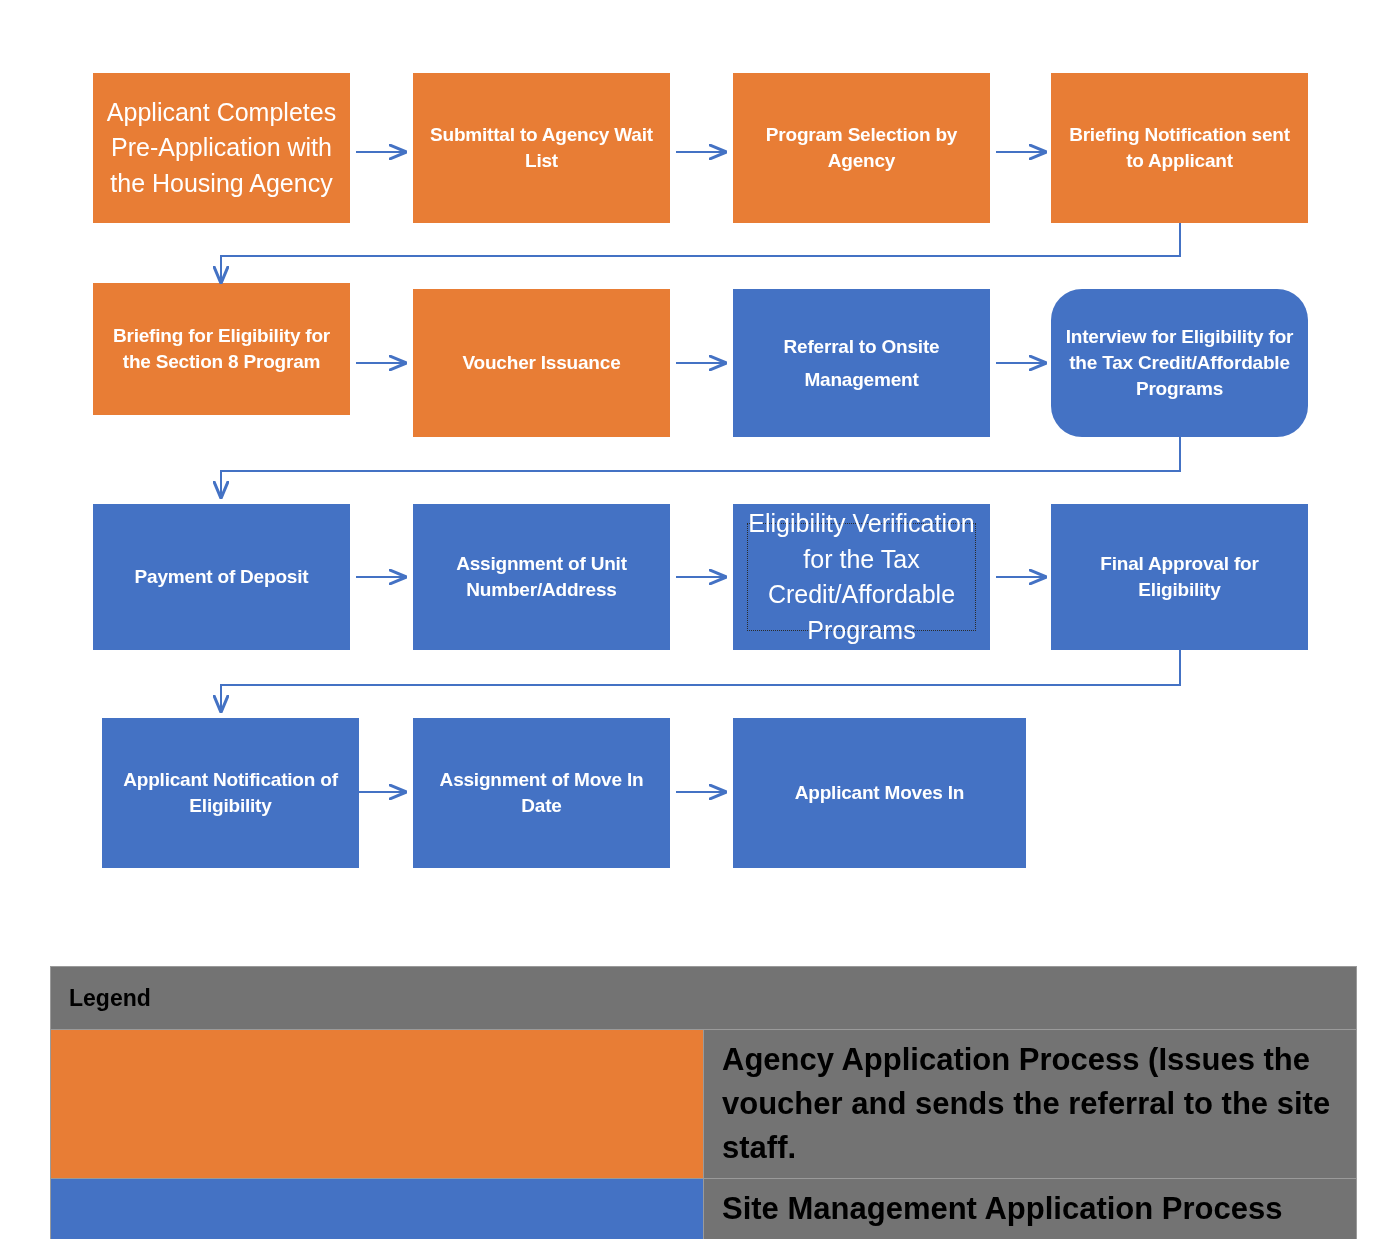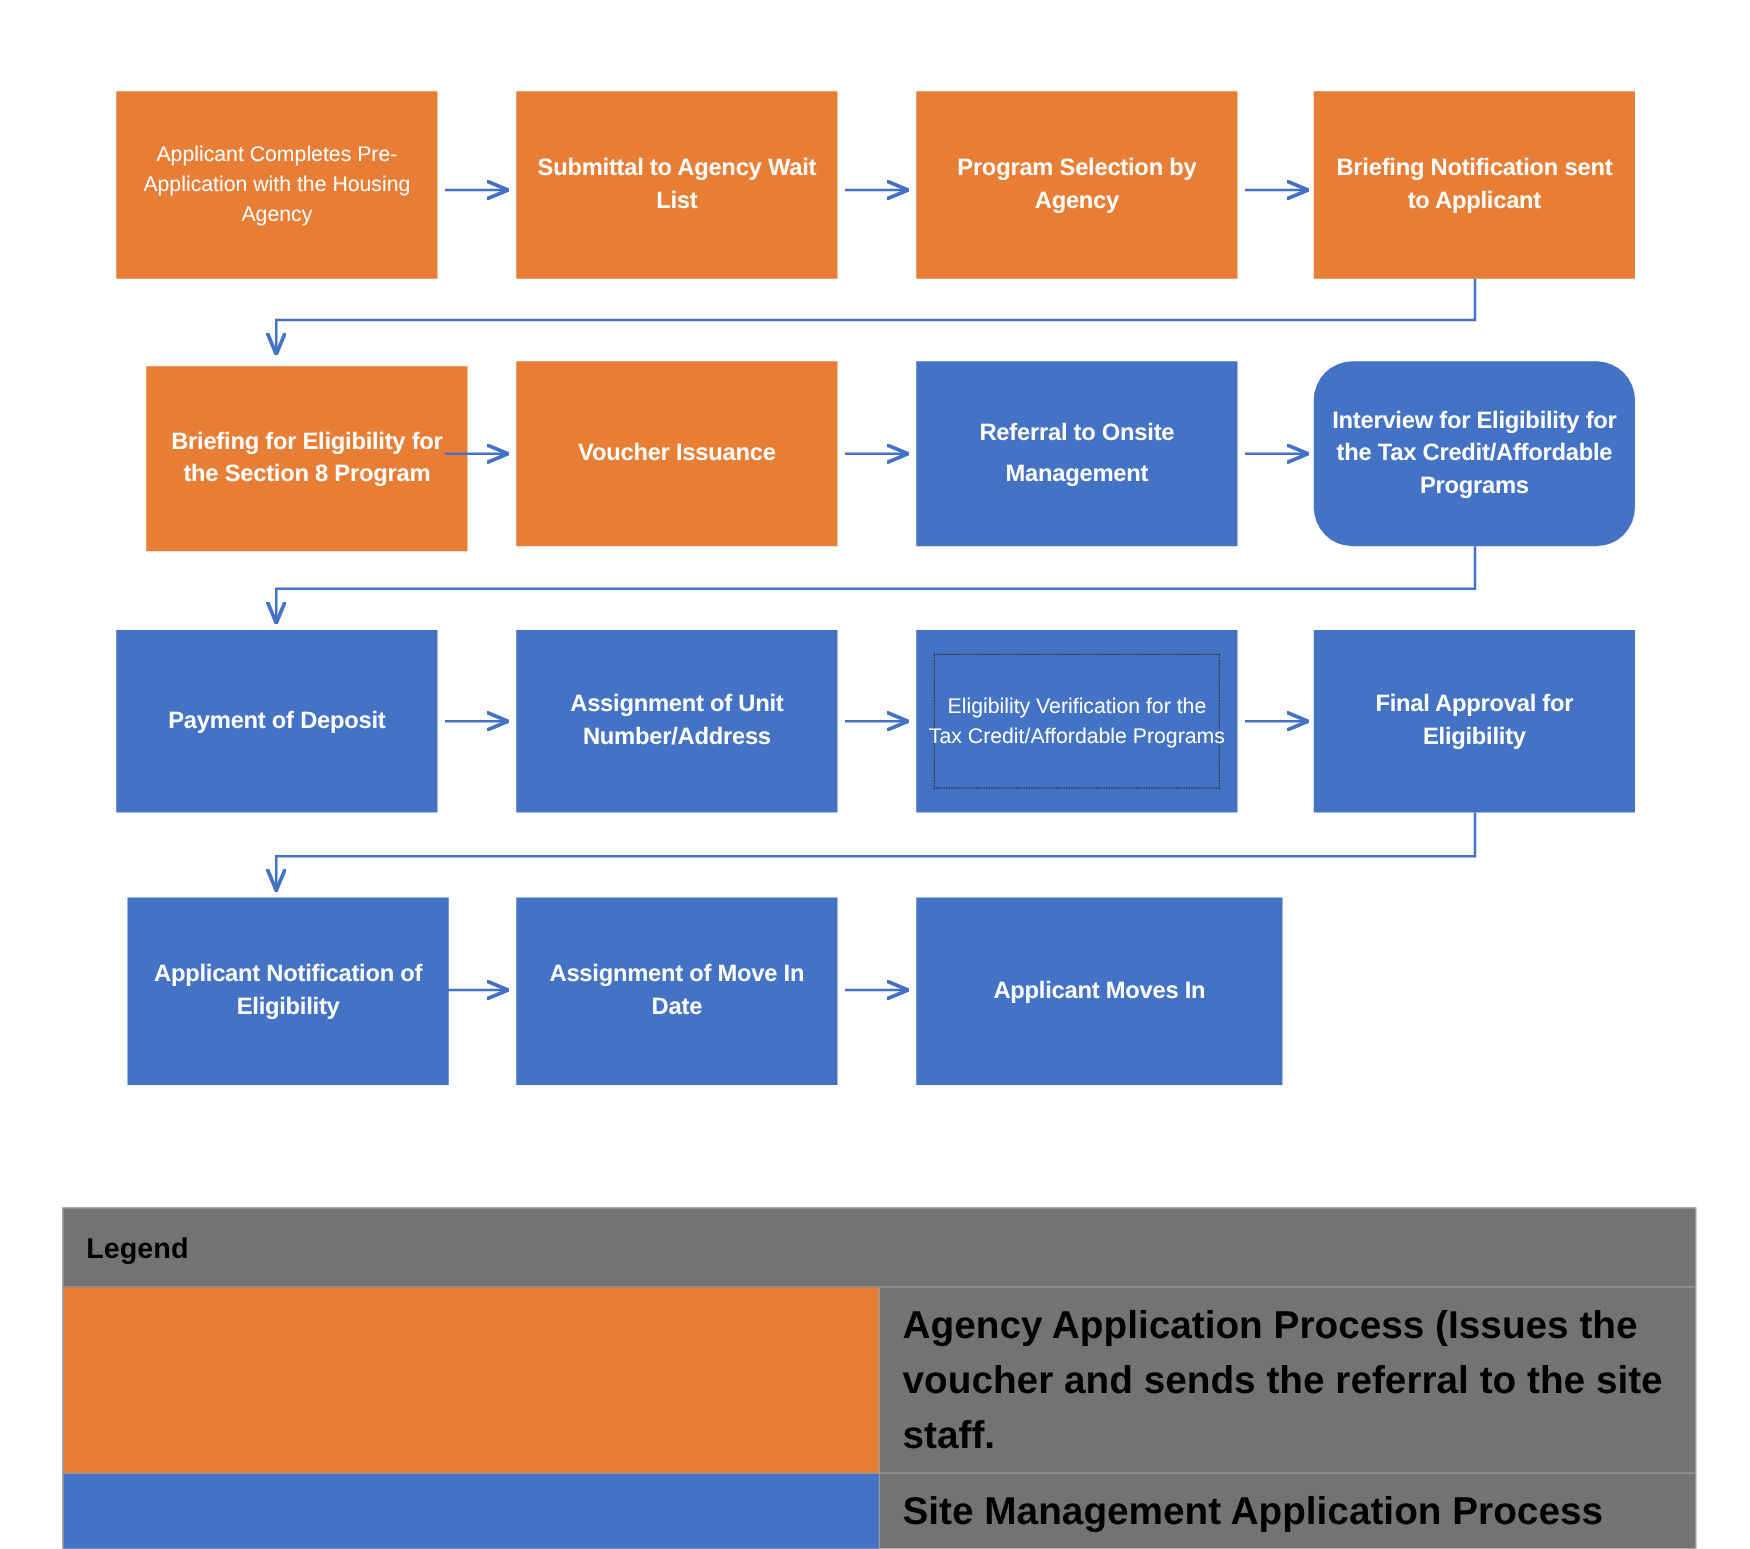--- a/index.html
+++ b/index.html
@@ -32,21 +32,21 @@
     padding: 4px 10px;
     box-sizing: border-box;
     letter-spacing: -0.2px;
   }
   .node.orange { background: #E87D35; }
   .node.blue   { background: #4472C4; }
 
   
   .node.plainface {
     font-weight: normal;
-    font-size: 17px;
+    font-size: 25px;
     line-height: 1.42;
     letter-spacing: 0px;
   }
 
   
   .node .sel-outline {
     position: absolute;
     left: 14px;
     right: 14px;
     top: 19px;
@@ -109,21 +109,21 @@
   </div>
 
   <div class="node orange" style="left:733px; top:73px; width:257px; height:150px;">
     <span class="label">Program Selection by Agency</span>
   </div>
 
   <div class="node orange" style="left:1051px; top:73px; width:257px; height:150px;">
     <span class="label">Briefing Notification sent to Applicant</span>
   </div>
 
-  <div class="node orange" style="left:93px; top:293px; width:257px; height:148px;margin-left:24px;">
+  <div class="node orange" style="left:93px; top:283px; width:257px; height:132px;">
     <span class="label">Briefing for Eligibility for the Section 8 Program</span>
   </div>
 
   <div class="node orange" style="left:413px; top:289px; width:257px; height:148px;">
     <span class="label">Voucher Issuance</span>
   </div>
 
   <div class="node blue" style="left:733px; top:289px; width:257px; height:148px;">
     <span class="label" style="line-height:1.75;">Referral to Onsite Management</span>
   </div>

